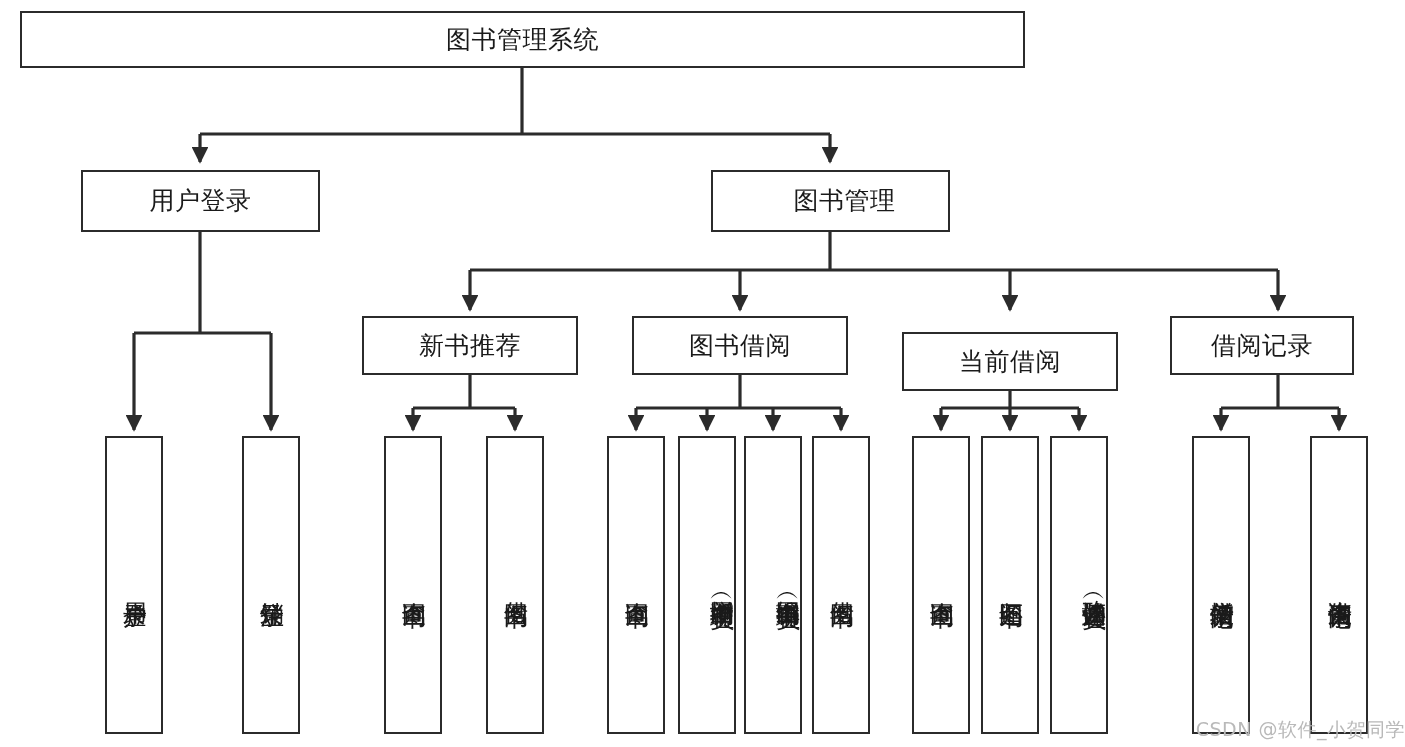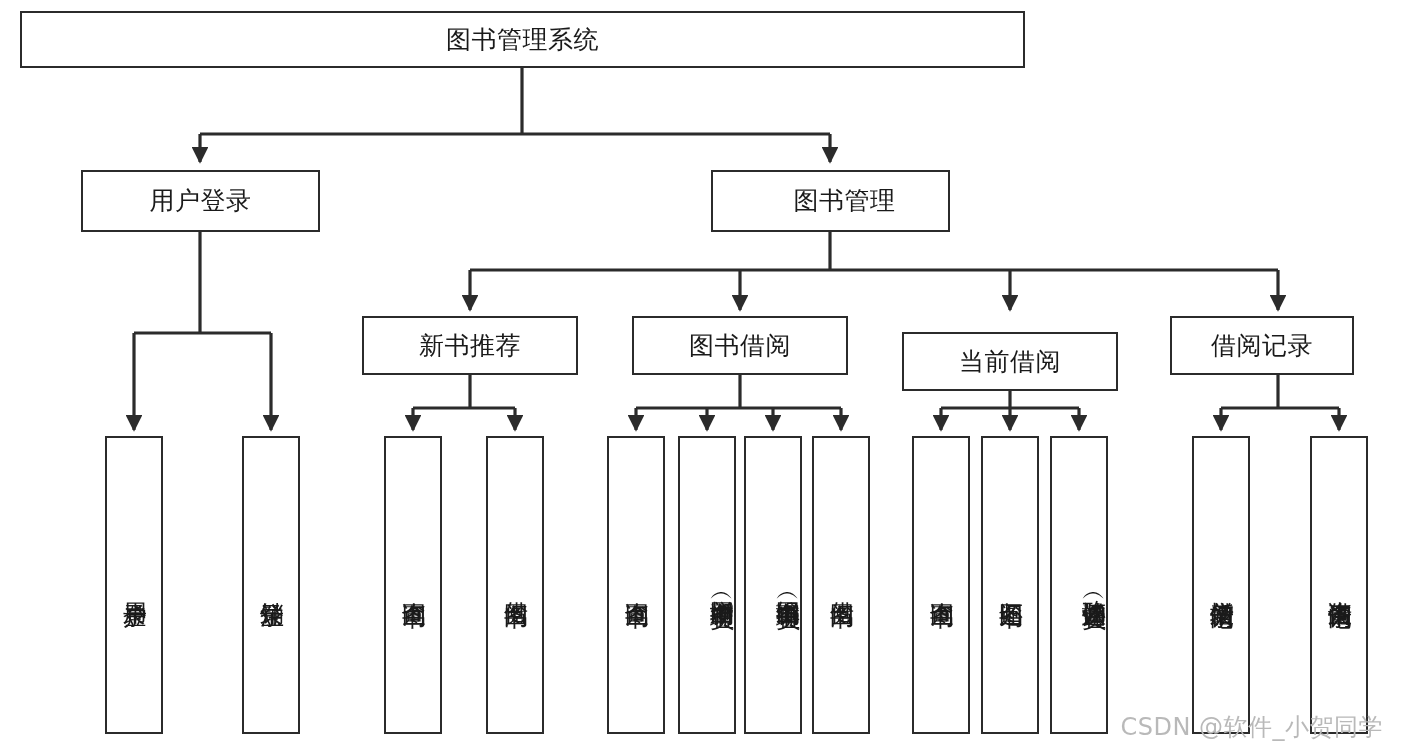--- a/index.html
+++ b/index.html
@@ -55,23 +55,23 @@
   .node-v .vlabel {
     writing-mode: vertical-rl;
     text-orientation: upright;
     white-space: nowrap;
   }
   .node-v-top {
     align-items: flex-start;
   }
   .watermark {
     position: absolute;
-    right: 22px;
+    right: 0;
     bottom: 4px;
-    font-size: 24px;
+    font-size: 19px;
     color: #b9b9b9;
     letter-spacing: 0.5px;
     z-index: 5;
     white-space: nowrap;
   }
 </style>
 </head>
 <body>
 
 <div id="diagram-root">

